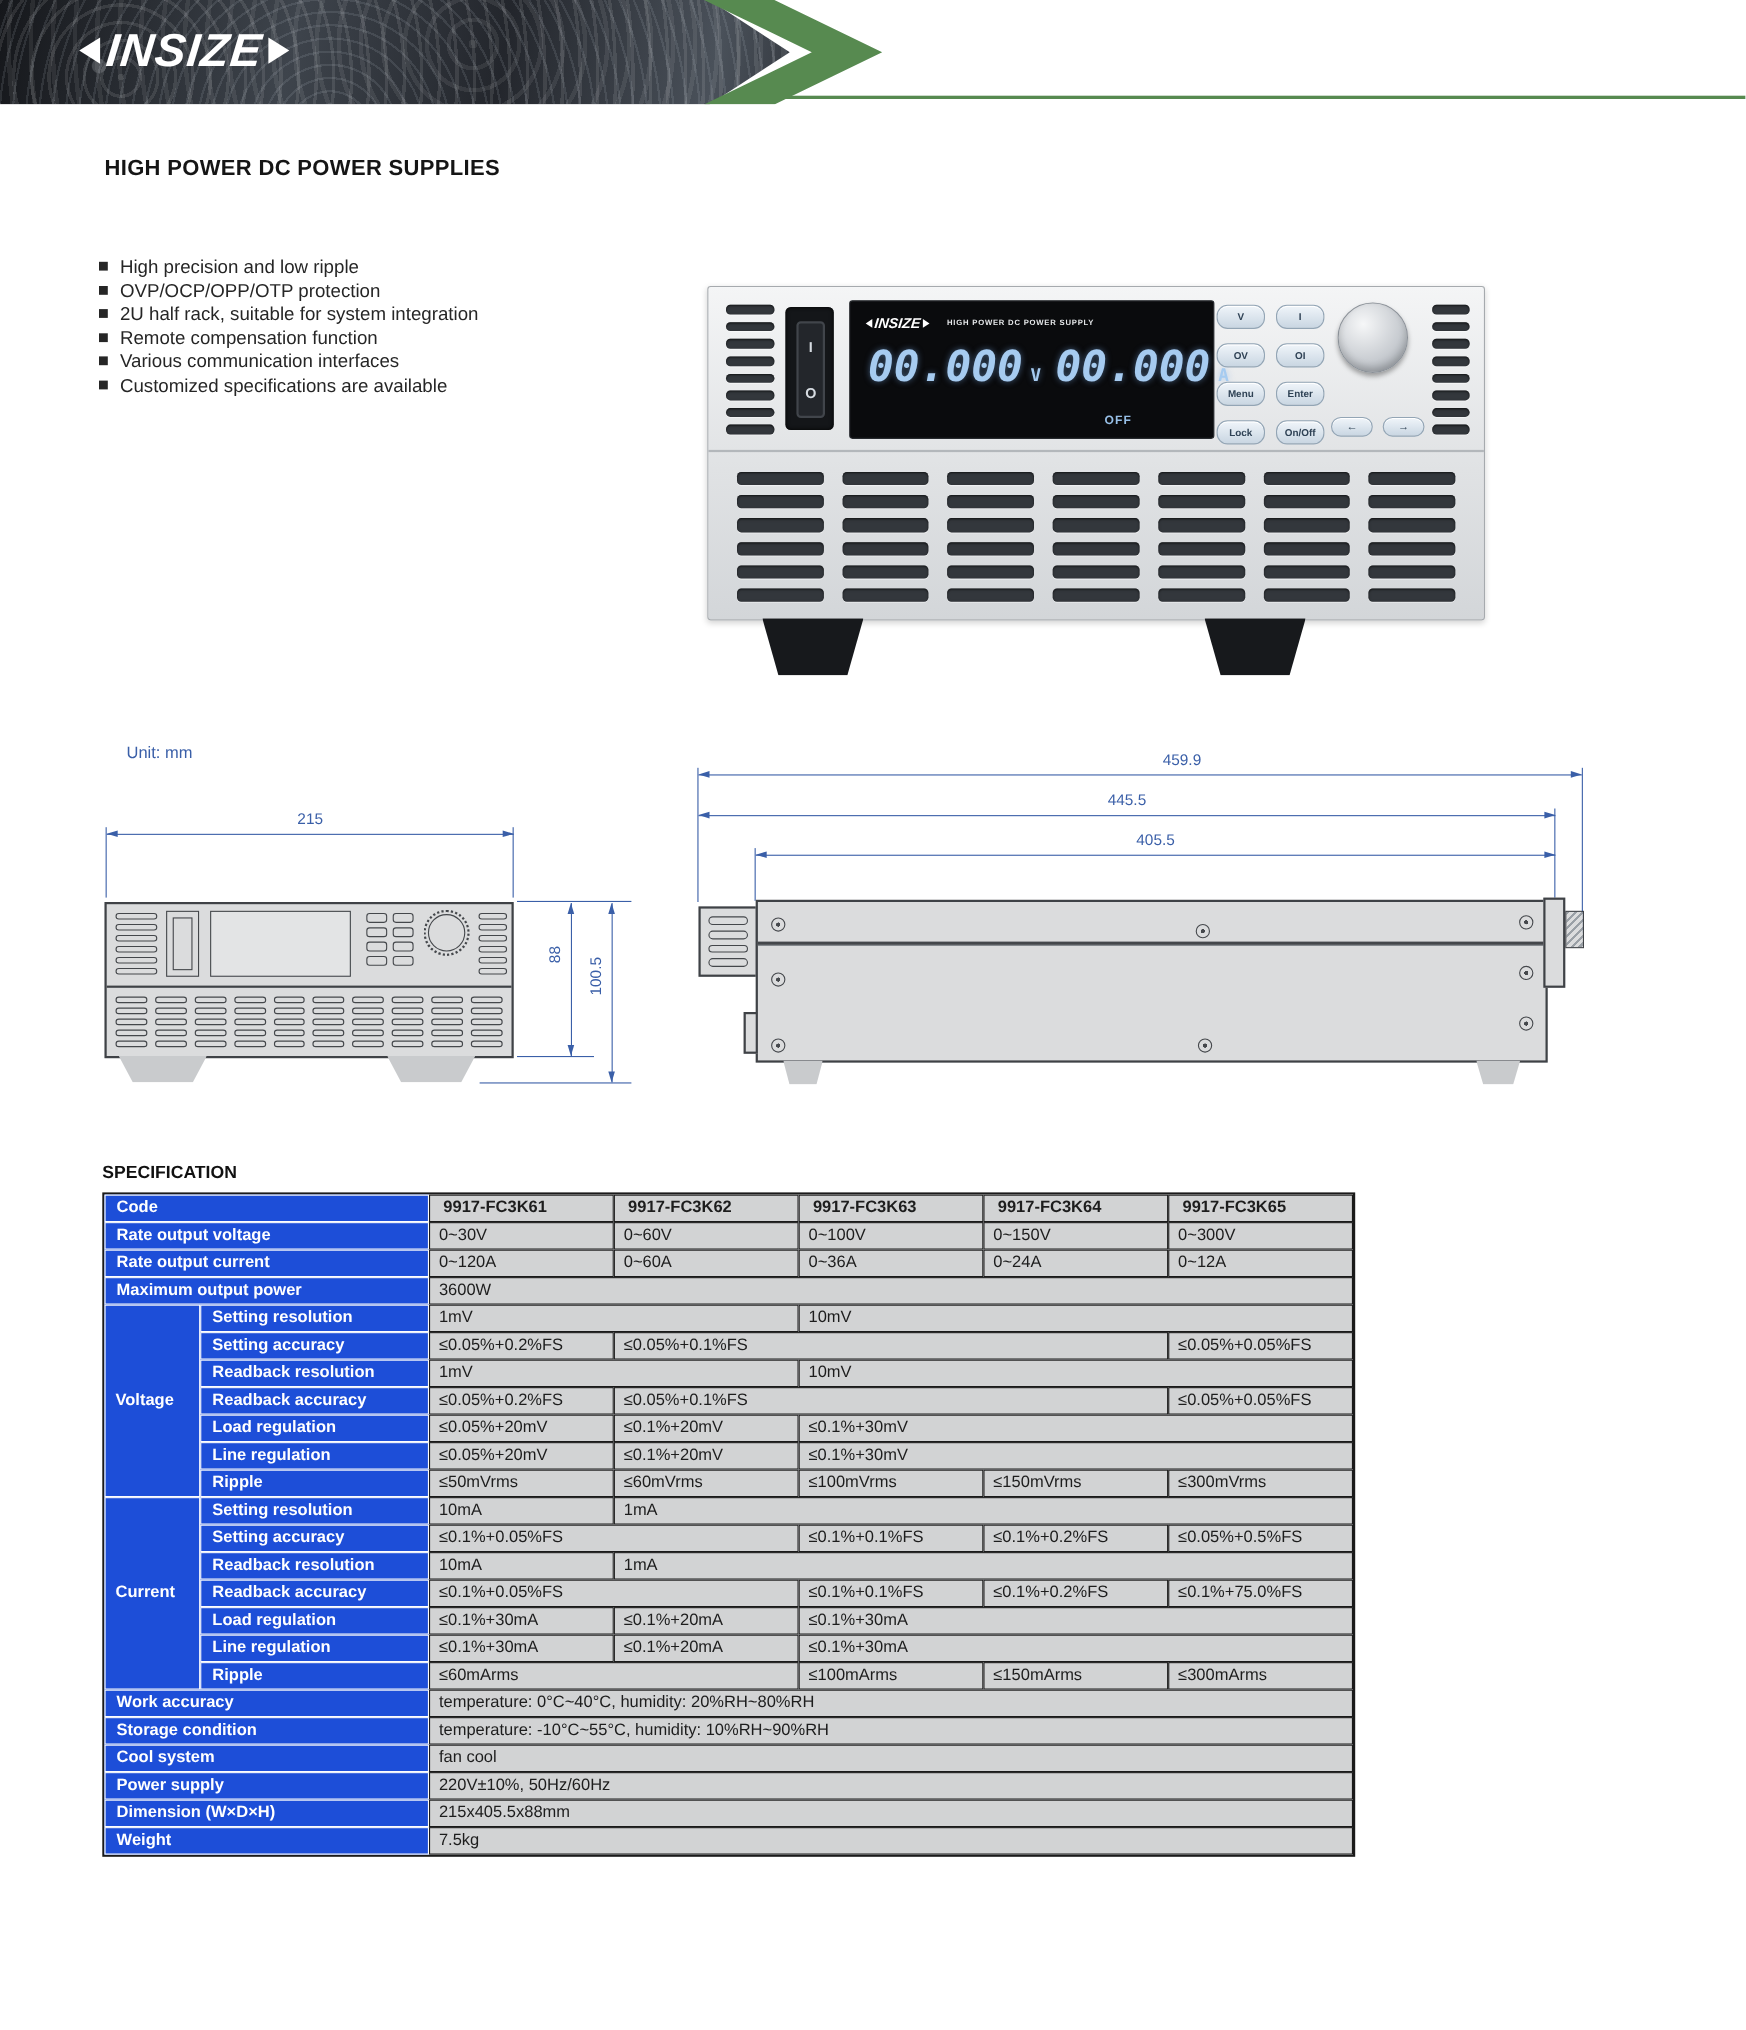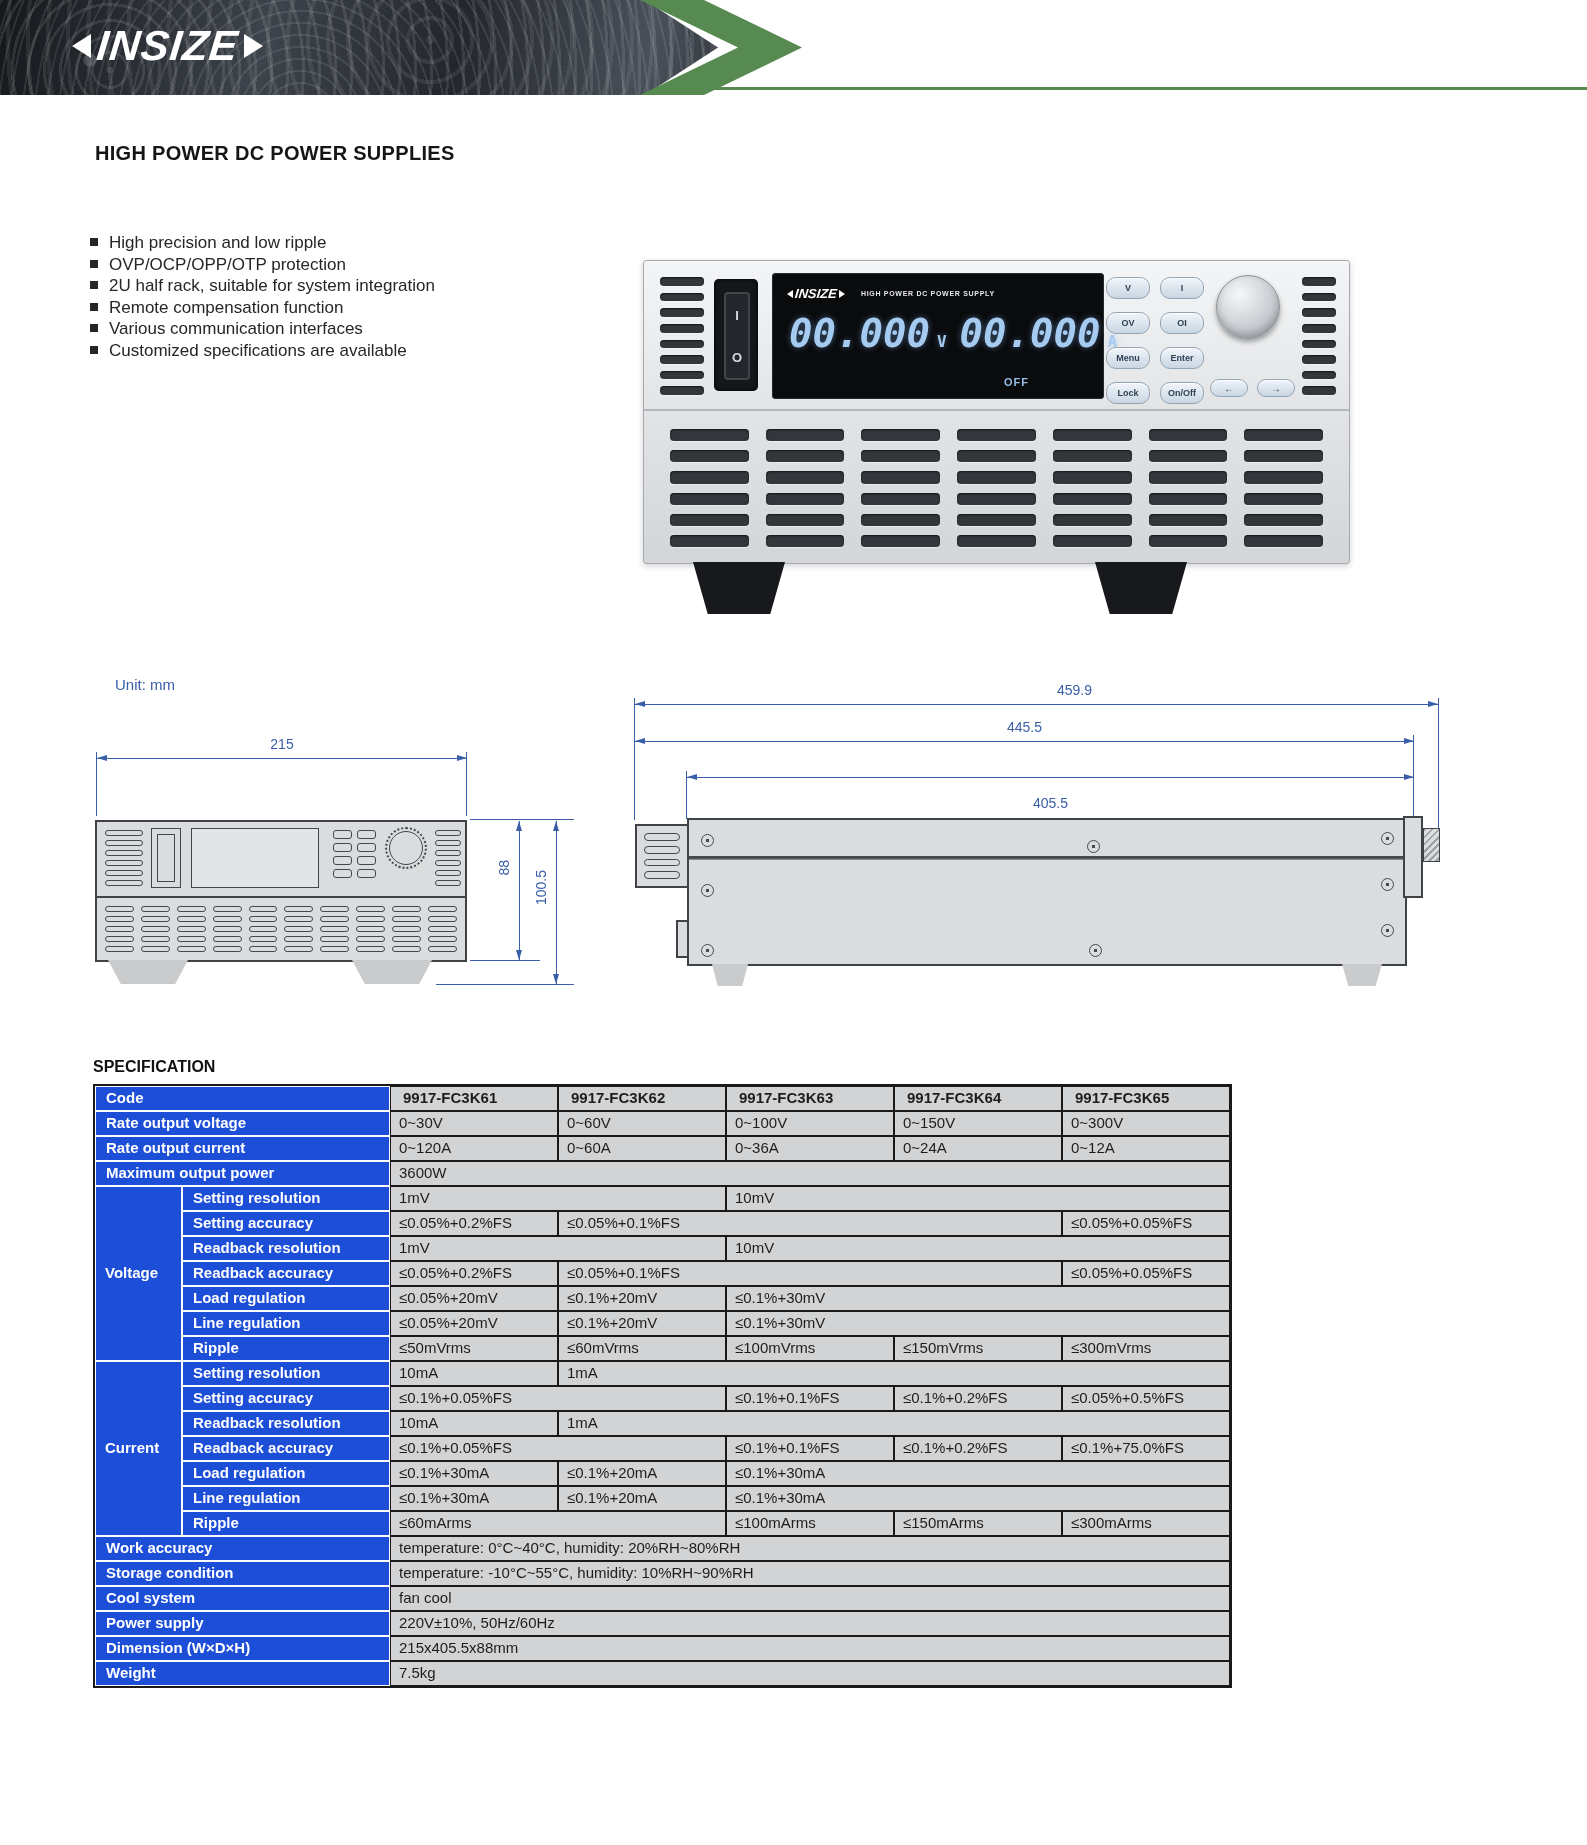--- a/index.html
+++ b/index.html
@@ -386,21 +386,21 @@
     <div class="ext-h" style="left:436px;top:984px;width:138px;"></div>
     <div class="dim-v" style="left:519px;top:821px;height:139px;"></div>
     <span class="vlabel" style="left:496px;top:860px;">88</span>
     <div class="dim-v" style="left:556px;top:821px;height:163px;"></div>
     <span class="vlabel" style="left:533px;top:870px;">100.5</span>
 
     <span class="dlabel" style="left:673px;top:682px;width:803px;">459.9</span>
     <div class="dim-h" style="left:635px;top:704px;width:803px;"></div>
     <span class="dlabel" style="left:635px;top:719px;width:779px;">445.5</span>
     <div class="dim-h" style="left:635px;top:741px;width:779px;"></div>
-    <span class="dlabel" style="left:687px;top:755px;width:727px;margin-top:40px;">405.5</span>
+    <span class="dlabel" style="left:687px;top:755px;width:727px;">405.5</span>
     <div class="dim-h" style="left:687px;top:777px;width:727px;"></div>
     <div class="ext-v" style="left:634px;top:698px;height:122px;"></div>
     <div class="ext-v" style="left:1438px;top:698px;height:150px;"></div>
     <div class="ext-v" style="left:1413px;top:735px;height:82px;"></div>
     <div class="ext-v" style="left:686px;top:771px;height:48px;"></div>
 
     <div class="sv-prot">
       <div class="vent" style="display: grid; grid-template-columns: repeat(1, 1fr); grid-template-rows: repeat(4, 1fr); gap: var(--gy,6px) var(--gx,10px);">
           <div class="slat-line"></div>
           <div class="slat-line"></div>

